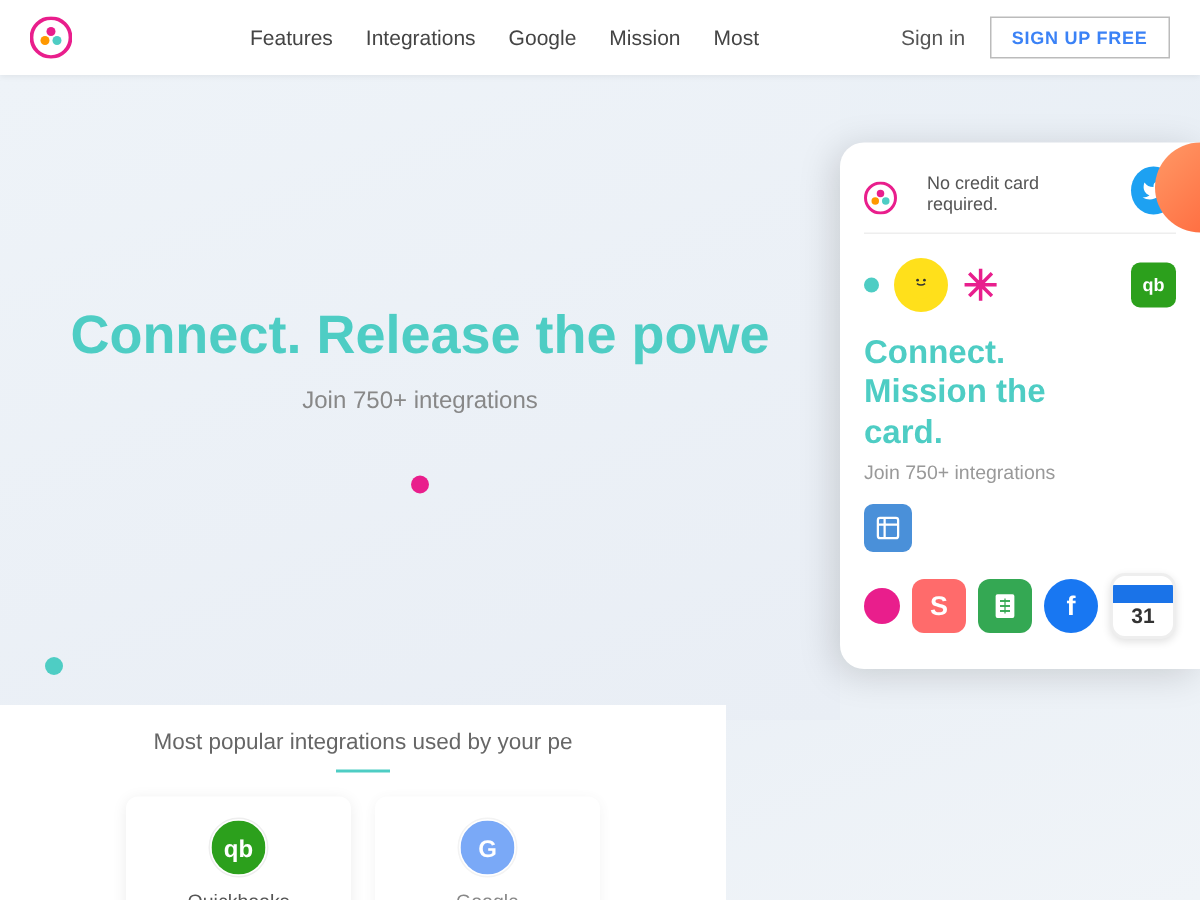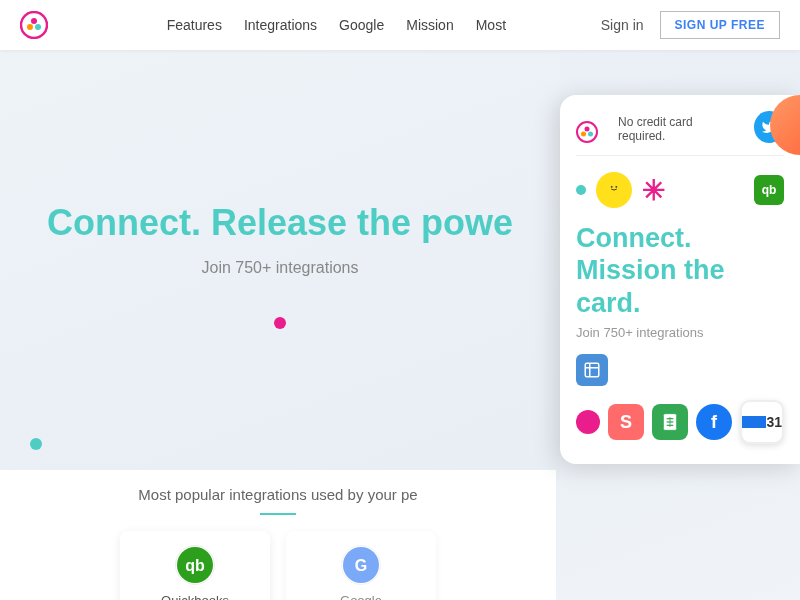--- a/index.html
+++ b/index.html
@@ -218,21 +218,21 @@
       margin-left: auto;
       width: 30px; height: 30px;
       background: #2ca01c;
       border-radius: 6px;
       display: flex; align-items: center; justify-content: center;
       color: white;
       font-size: 12px;
       font-weight: 700;
     }
     .phone-title {
-      font-size: 27px;
+      font-size: 22px;
       font-weight: 700;
       color: #4ecdc4;
       line-height: 1.2;
       margin-bottom: 6px;
     }
     .phone-sub {
       font-size: 13px;
       color: #999;
       margin-bottom: 14px;
     }
@@ -281,21 +281,21 @@
       display: flex; align-items: center; justify-content: center;
       color: white;
       font-size: 18px;
       font-weight: 700;
     }
     .icon-cal {
       width: 44px; height: 44px;
       background: white;
       border-radius: 10px;
       border: 2px solid #eee;
-      display: flex; align-items: center; justify-content: center;
+      display: flex; flex-direction: column; align-items: center; justify-content: center;
       overflow: hidden;
       box-shadow: 0 2px 6px rgba(0,0,0,0.12);
     }
     .icon-cal-top {
       background: #1a73e8;
       width: 100%;
       height: 30%;
       display: flex; align-items: center; justify-content: center;
     }
     .icon-cal-num {
@@ -378,21 +378,21 @@
   <div class="deco-dot" style="top:320px;left:340px"></div>
 </div>
 
 <div class="hero">
   <h1 class="hero-title">Connect. Release the powe</h1>
   <p class="hero-subtitle">Join 750+ integrations</p>
   <div class="hero-dot-pink"></div>
   <div class="dot-teal"></div>
 </div>
 
-<div style="position:absolute;top:470px;left:0;width:556px;bottom:0;background:white;z-index:1;">
+<div style="position:absolute;top:470px;left:0;width:484px;bottom:0;background:white;z-index:1;">
   <p class="integrations-title" style="padding-top:16px;">Most popular integrations used by your pe</p>
   <div class="integrations-underline"></div>
   <div class="integration-cards">
 
     <div class="integration-card">
       <div class="icon-circle" style="background:#fff;border:1px solid #eee;">
         <svg width="36" height="36" viewBox="0 0 36 36">
           <circle cx="18" cy="18" r="18" fill="#2ca01c"></circle>
           <text x="18" y="24" text-anchor="middle" fill="white" font-size="16" font-weight="700" font-family="Arial">qb</text>
         </svg>

